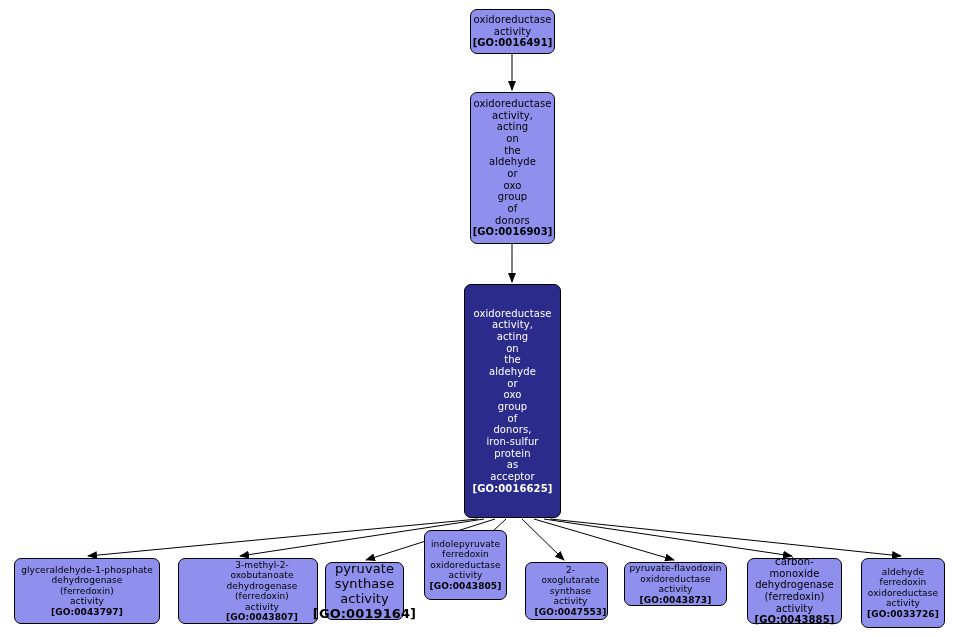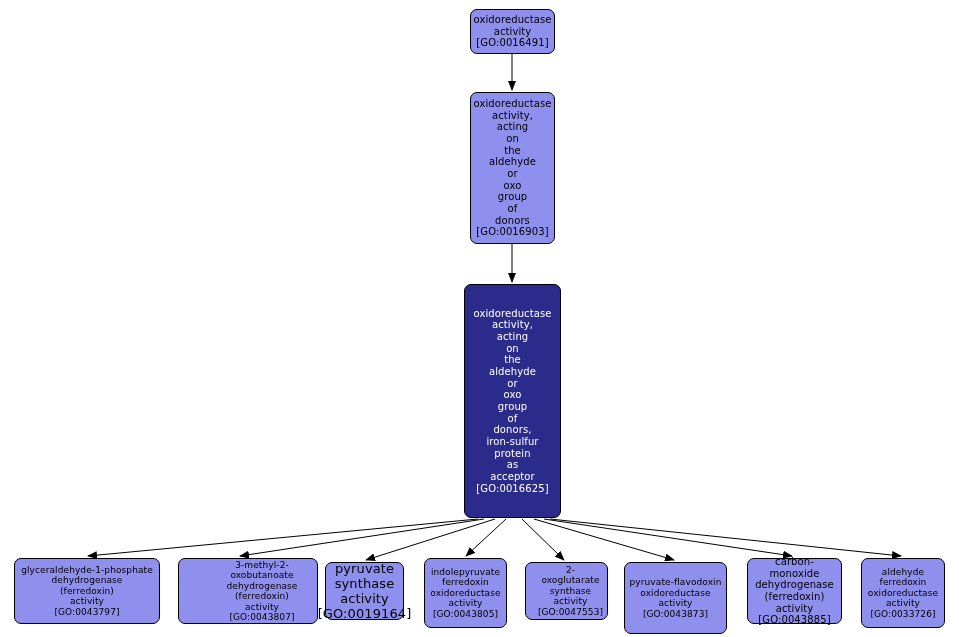--- a/index.html
+++ b/index.html
@@ -46,20 +46,21 @@
     background: #2b2b8c;
     color: #ffffff;
   }
   .node .label {
     white-space: pre-line;
     padding: 0 3px;
   }
   .node .goid {
     white-space: nowrap;
     padding: 0 3px;
+    font-weight: bold;
   }
 </style>
 </head>
 <body>
 
 <div id="canvas">
 
   <svg id="edges" viewBox="0 0 959 637" width="959" height="637" xmlns="http://www.w3.org/2000/svg">
     <defs>
       <marker id="arrowhead" markerWidth="10" markerHeight="8" refX="9" refY="4" orient="auto" markerUnits="userSpaceOnUse">
@@ -131,34 +132,34 @@
 (ferredoxin)
 activity</span>
         <span class="goid">[GO:0043807]</span>
       </div>
       <div class="node light" style="left: 325px; top: 562px; width: 79px; height: 58px; font-size: 13px;">
         <span class="label">pyruvate
 synthase
 activity</span>
         <span class="goid">[GO:0019164]</span>
       </div>
-      <div class="node light" style="left: 424px; top: 558px; width: 83px; height: 70px; font-size: 9px;">
+      <div class="node light" style="left: 424px; top: 530px; width: 83px; height: 70px; font-size: 9px;">
         <span class="label">indolepyruvate
 ferredoxin
 oxidoreductase
 activity</span>
         <span class="goid">[GO:0043805]</span>
       </div>
       <div class="node light" style="left: 525px; top: 562px; width: 83px; height: 58px; font-size: 9px; padding-left: 8px;">
         <span class="label">2-oxoglutarate
 synthase
 activity</span>
         <span class="goid">[GO:0047553]</span>
       </div>
-      <div class="node light" style="left: 624px; top: 562px; width: 103px; height: 72px; font-size: 9px;">
+      <div class="node light" style="left: 624px; top: 562px; width: 103px; height: 44px; font-size: 9px;">
         <span class="label">pyruvate-flavodoxin
 oxidoreductase
 activity</span>
         <span class="goid">[GO:0043873]</span>
       </div>
       <div class="node light" style="left: 747px; top: 558px; width: 95px; height: 66px; font-size: 10px;">
         <span class="label">carbon-monoxide
 dehydrogenase
 (ferredoxin)
 activity</span>

